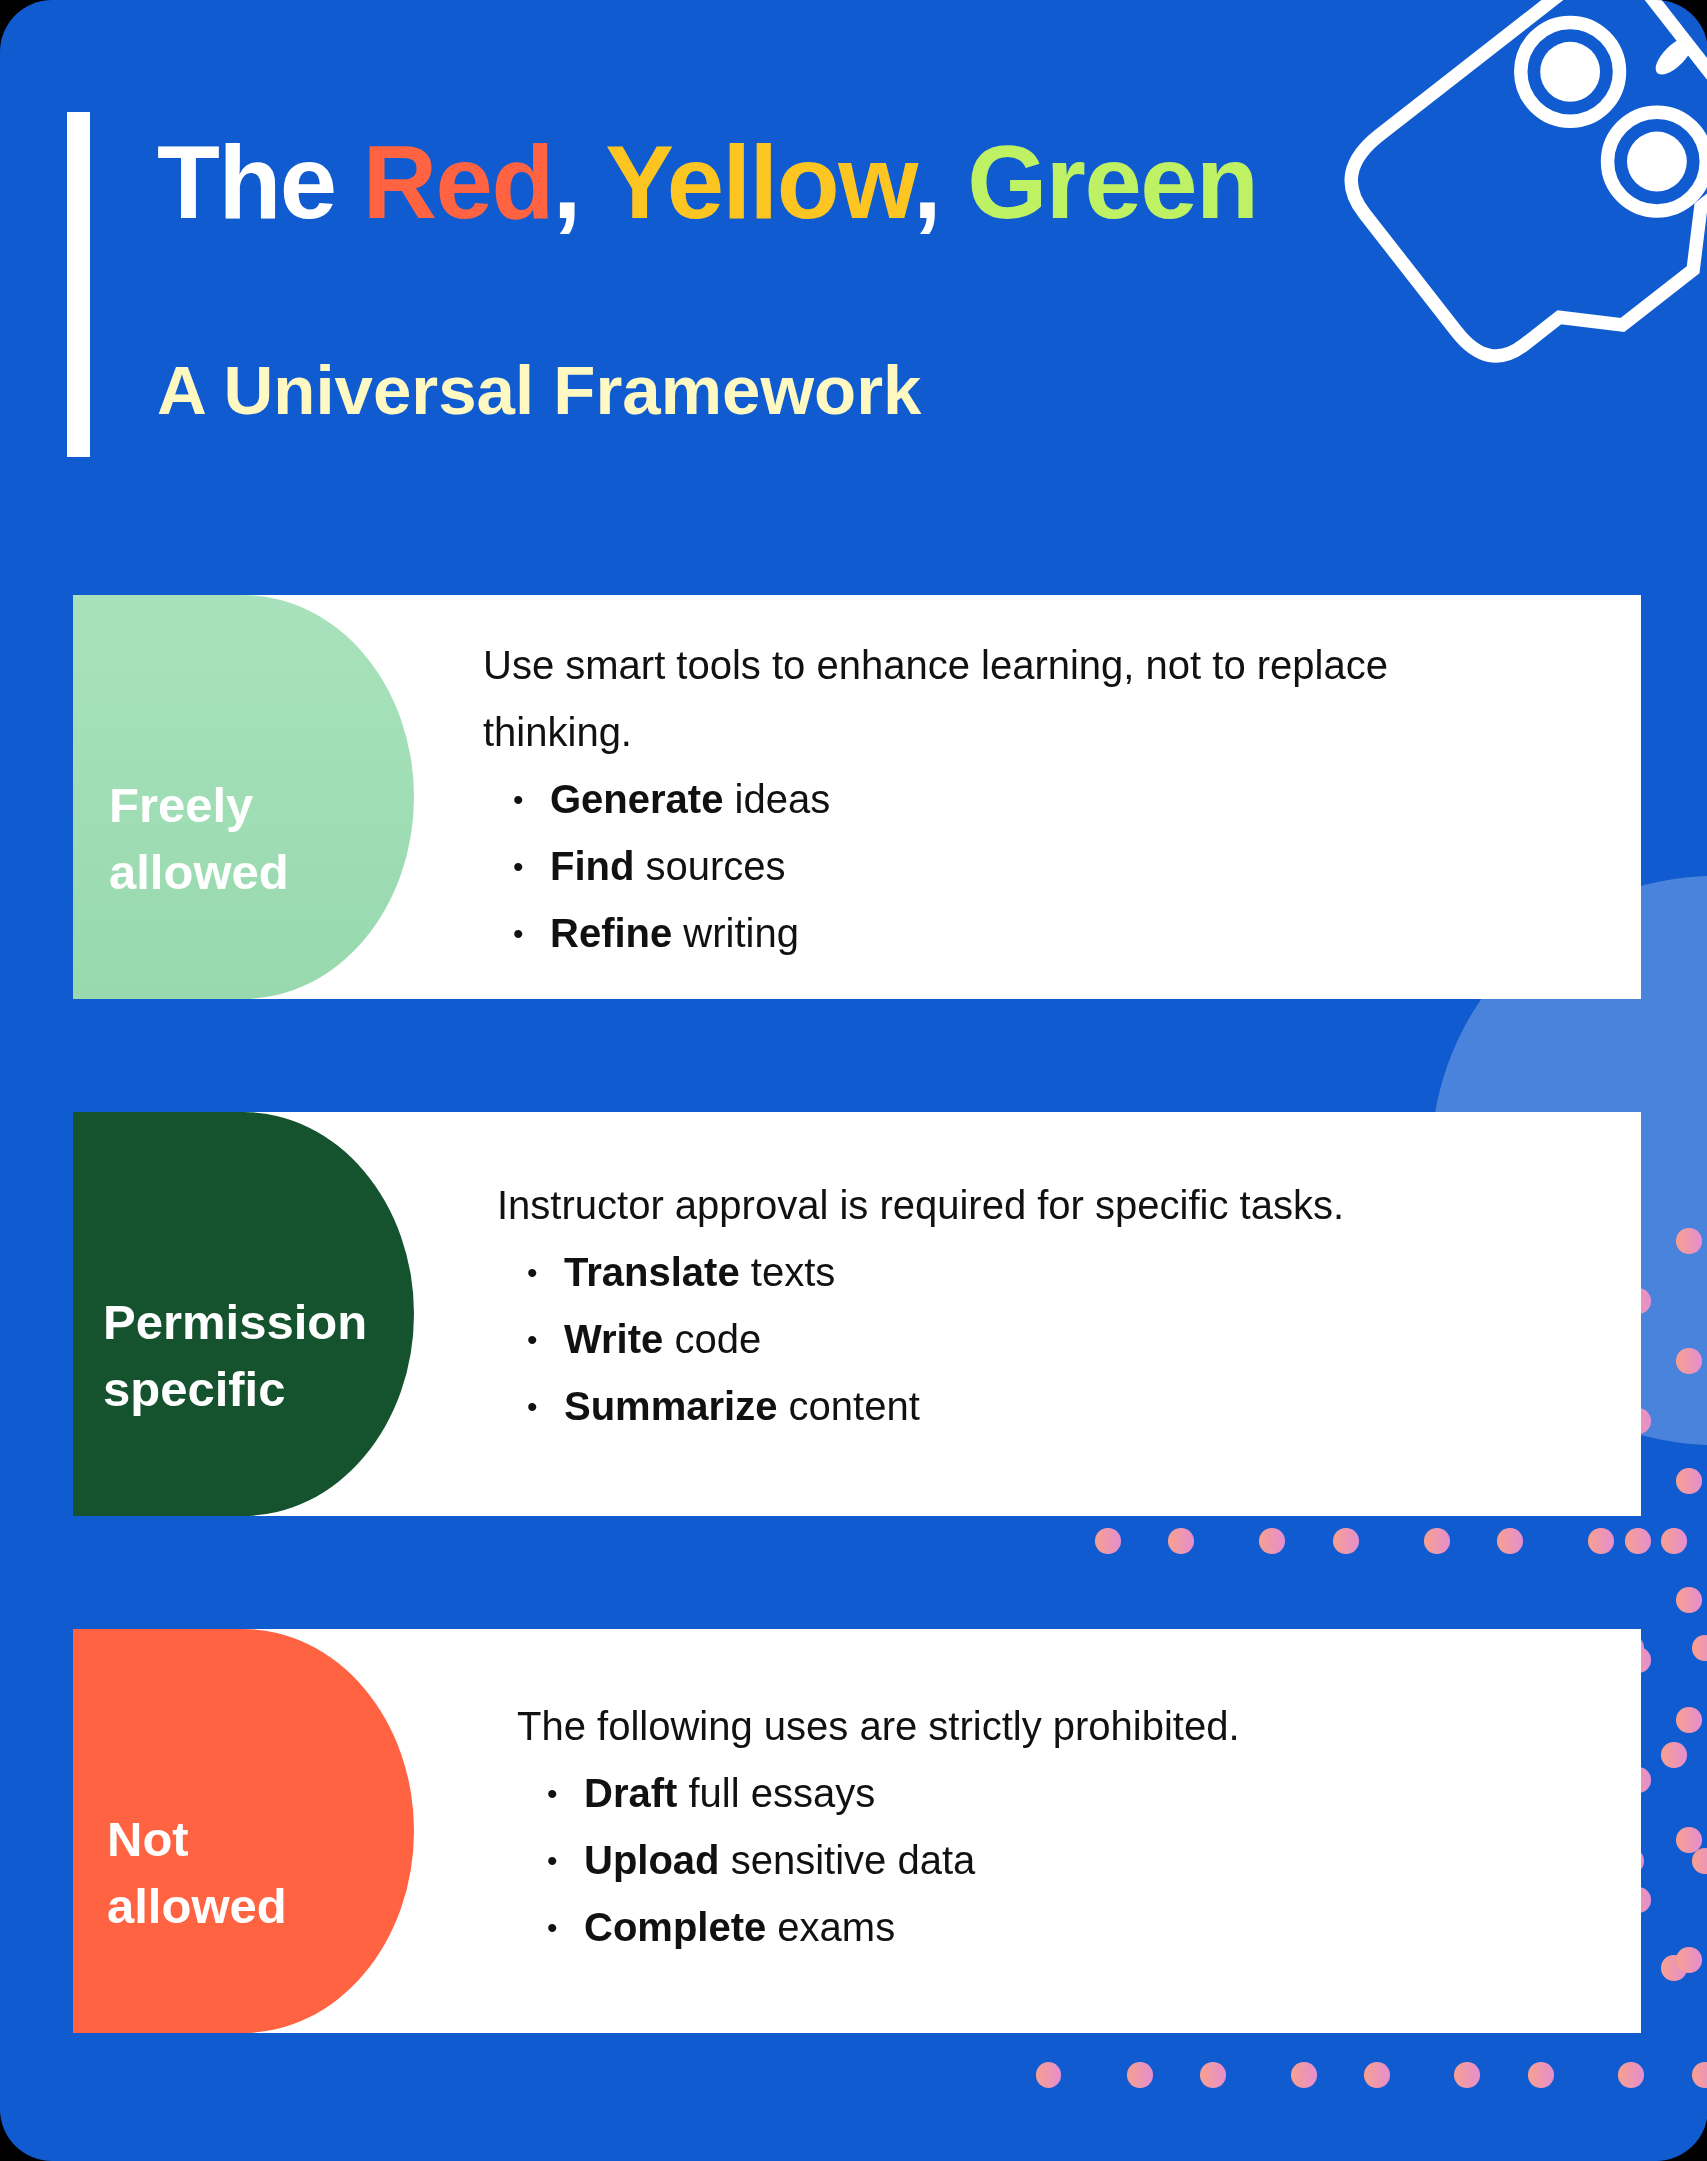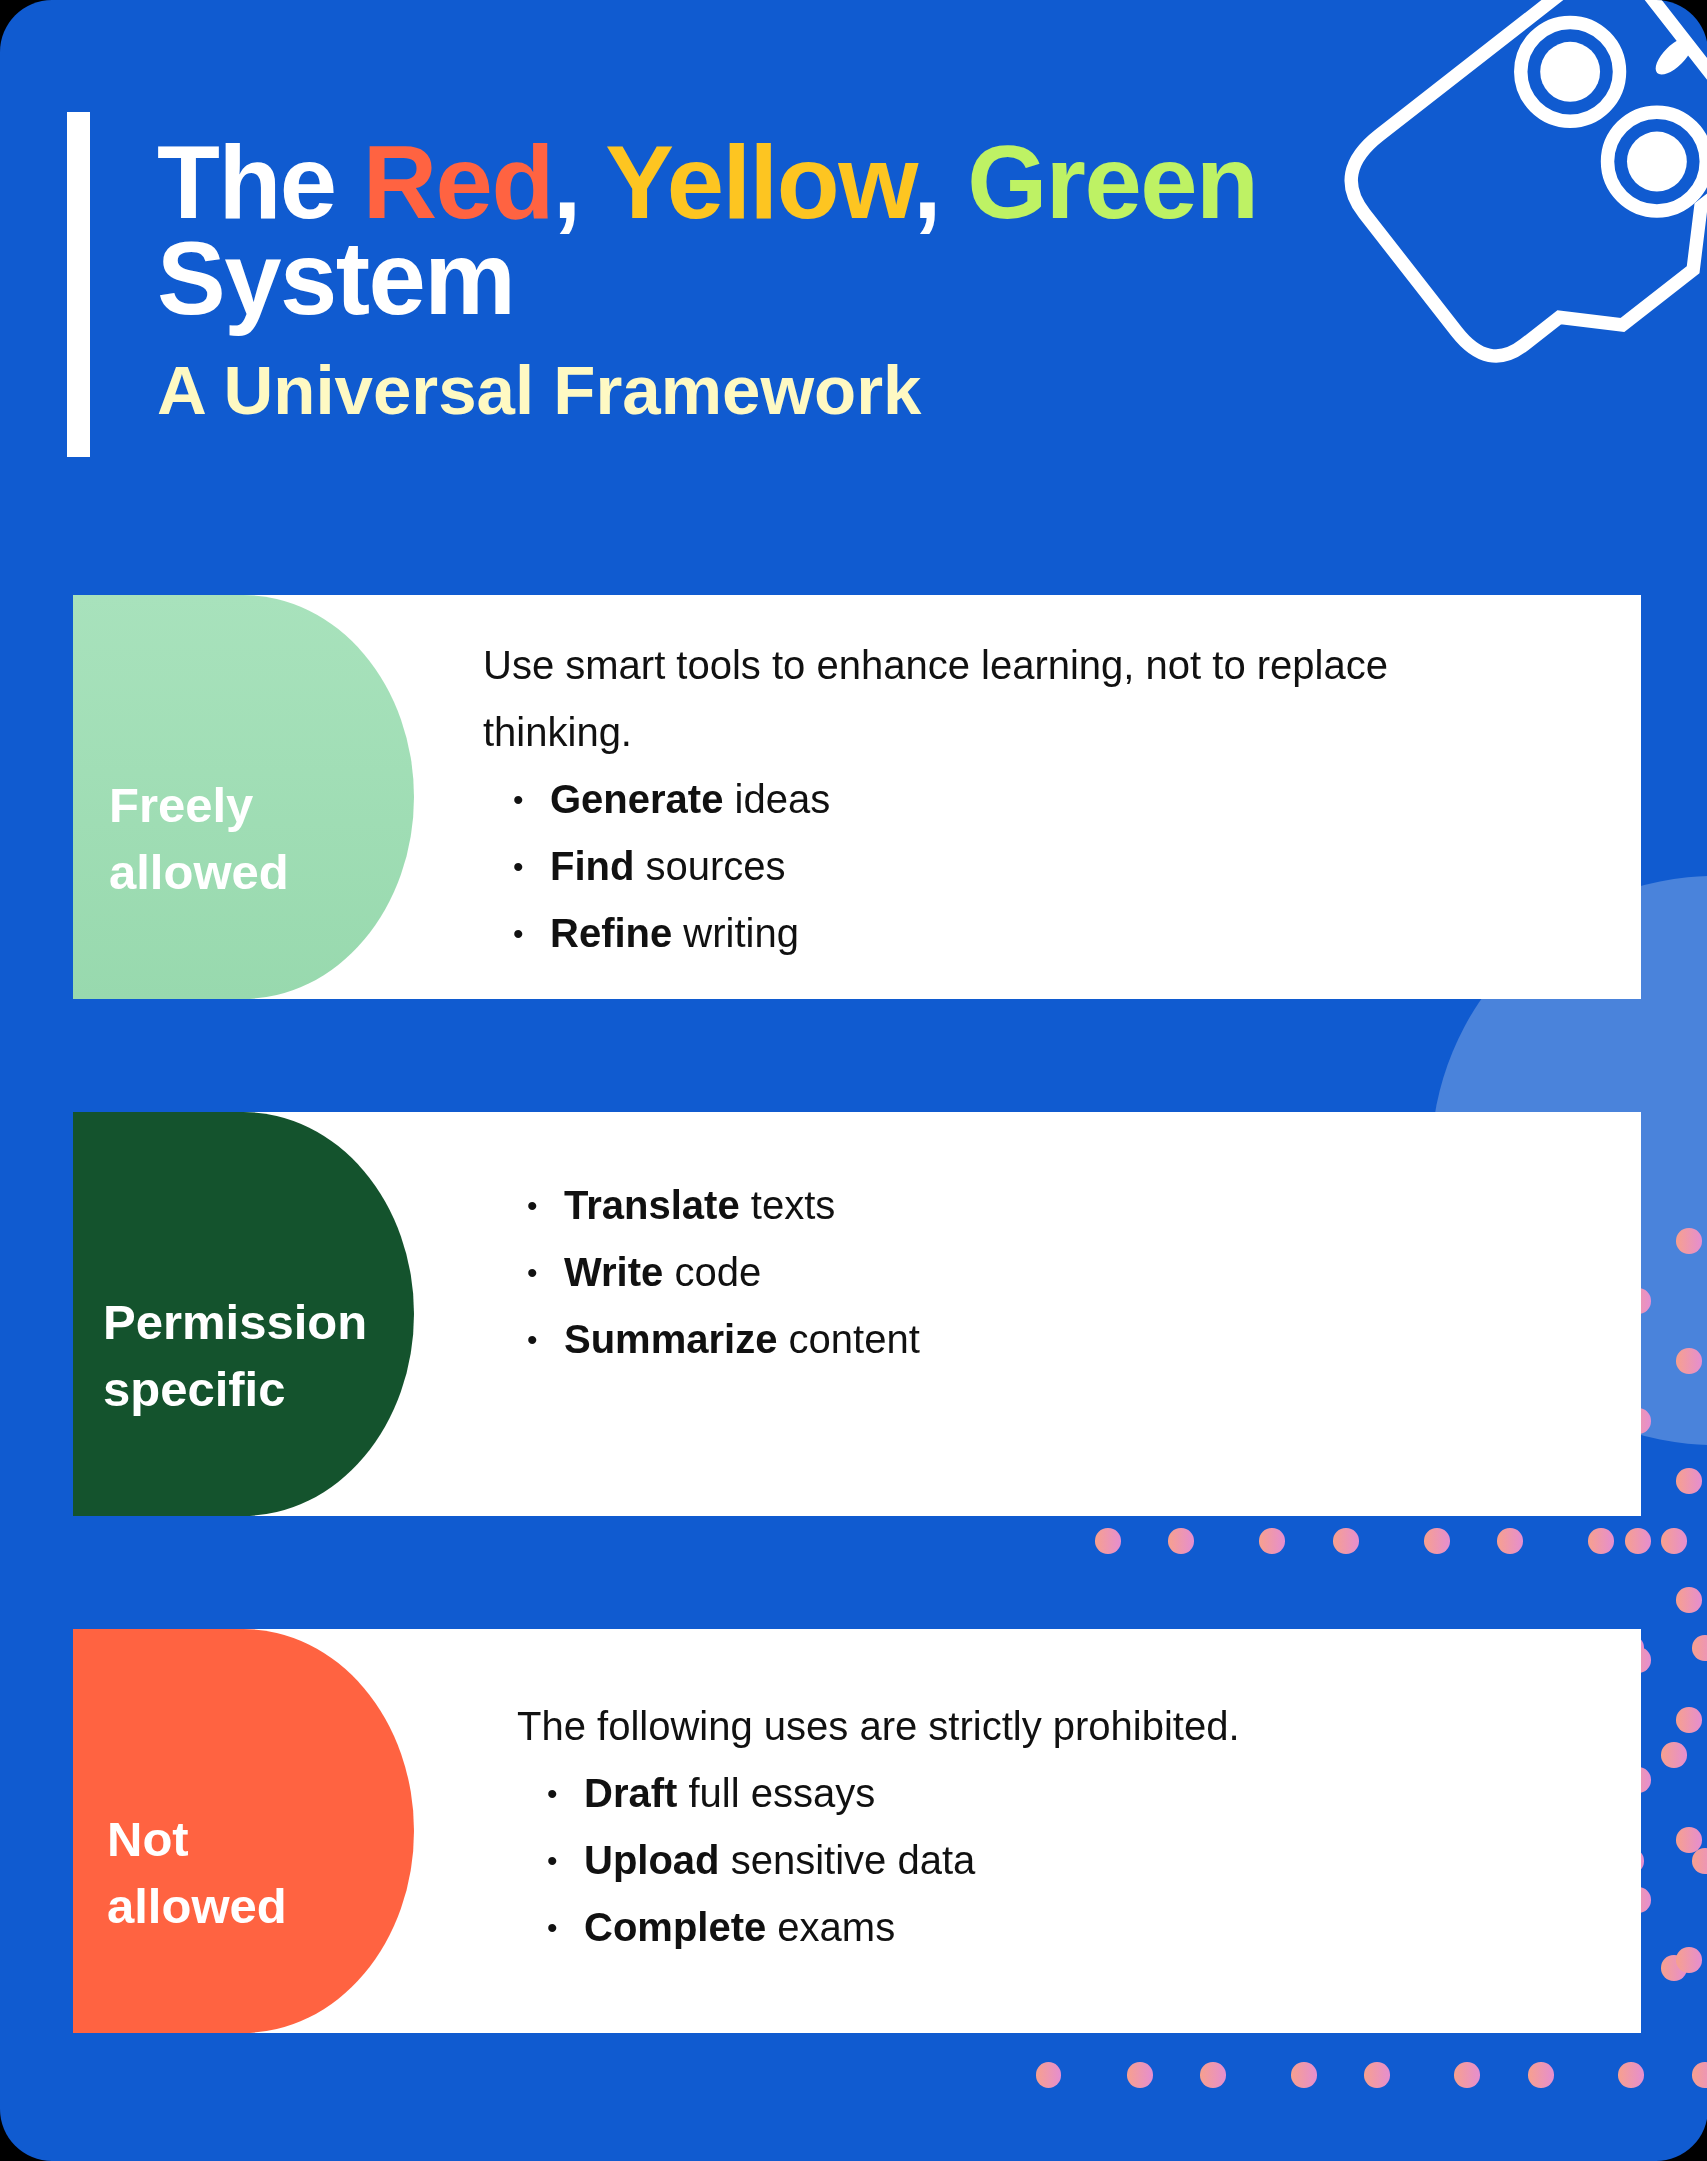--- a/index.html
+++ b/index.html
@@ -94,21 +94,20 @@
       <div class="dot" style="left: 36px; top: 599px;"></div>
       <div class="dot" style="left: -15px; top: 659px;"></div>
       <div class="dot" style="left: 36px; top: 719px;"></div>
     </div>
 
   <div class="accent-bar"></div>
   <div class="title">
     <div>
       <span style="color:#fff">The </span><span style="color:#FF6341">Red</span><span style="color:#fff">, </span><span style="color:#FDC521">Yellow</span><span style="color:#fff">, </span><span style="color:#bef264">Green</span>
     </div>
-    <div>System</div>
   </div>
   <div class="subtitle">A Universal Framework</div>
 
   <svg class="controller" viewBox="0 0 490 520">
     <g fill="none" stroke="#fff" stroke-width="18" transform="rotate(-38 300 260)">
       <path d="M60 130 Q60 60 140 60 L460 60 Q540 60 540 130 L540 330 Q540 400 480 400 L420 400 L360 460 L240 460 L180 400 L120 400 Q60 400 60 330 Z"></path>
     </g>
     <circle cx="306" cy="116" r="66" fill="none" stroke="#fff" stroke-width="18"></circle>
     <circle cx="306" cy="116" r="40" fill="#fff"></circle>
     <circle cx="422" cy="236" r="66" fill="none" stroke="#fff" stroke-width="18"></circle>
@@ -138,20 +137,21 @@
   <div class="card" style="top:1112px">
     <div class="badge" style="background:#14532d">
       <div class="badge-label" style="left:30px">
         <div>
             <div>Permission</div>
             <div>specific</div>
           </div>
       </div>
     </div>
     <div class="card-body" style="left:424px;top:60px;width:1123px">
+      <div>Instructor approval is required for specific tasks.</div>
       <ul>
         <li><b>Translate</b><span> texts</span></li>
         <li><b>Write</b><span> code</span></li>
         <li><b>Summarize</b><span> content</span></li>
       </ul>
     </div>
   </div>
 
   <div class="card" style="top:1629px">
     <div class="badge" style="background:#FF6341">

